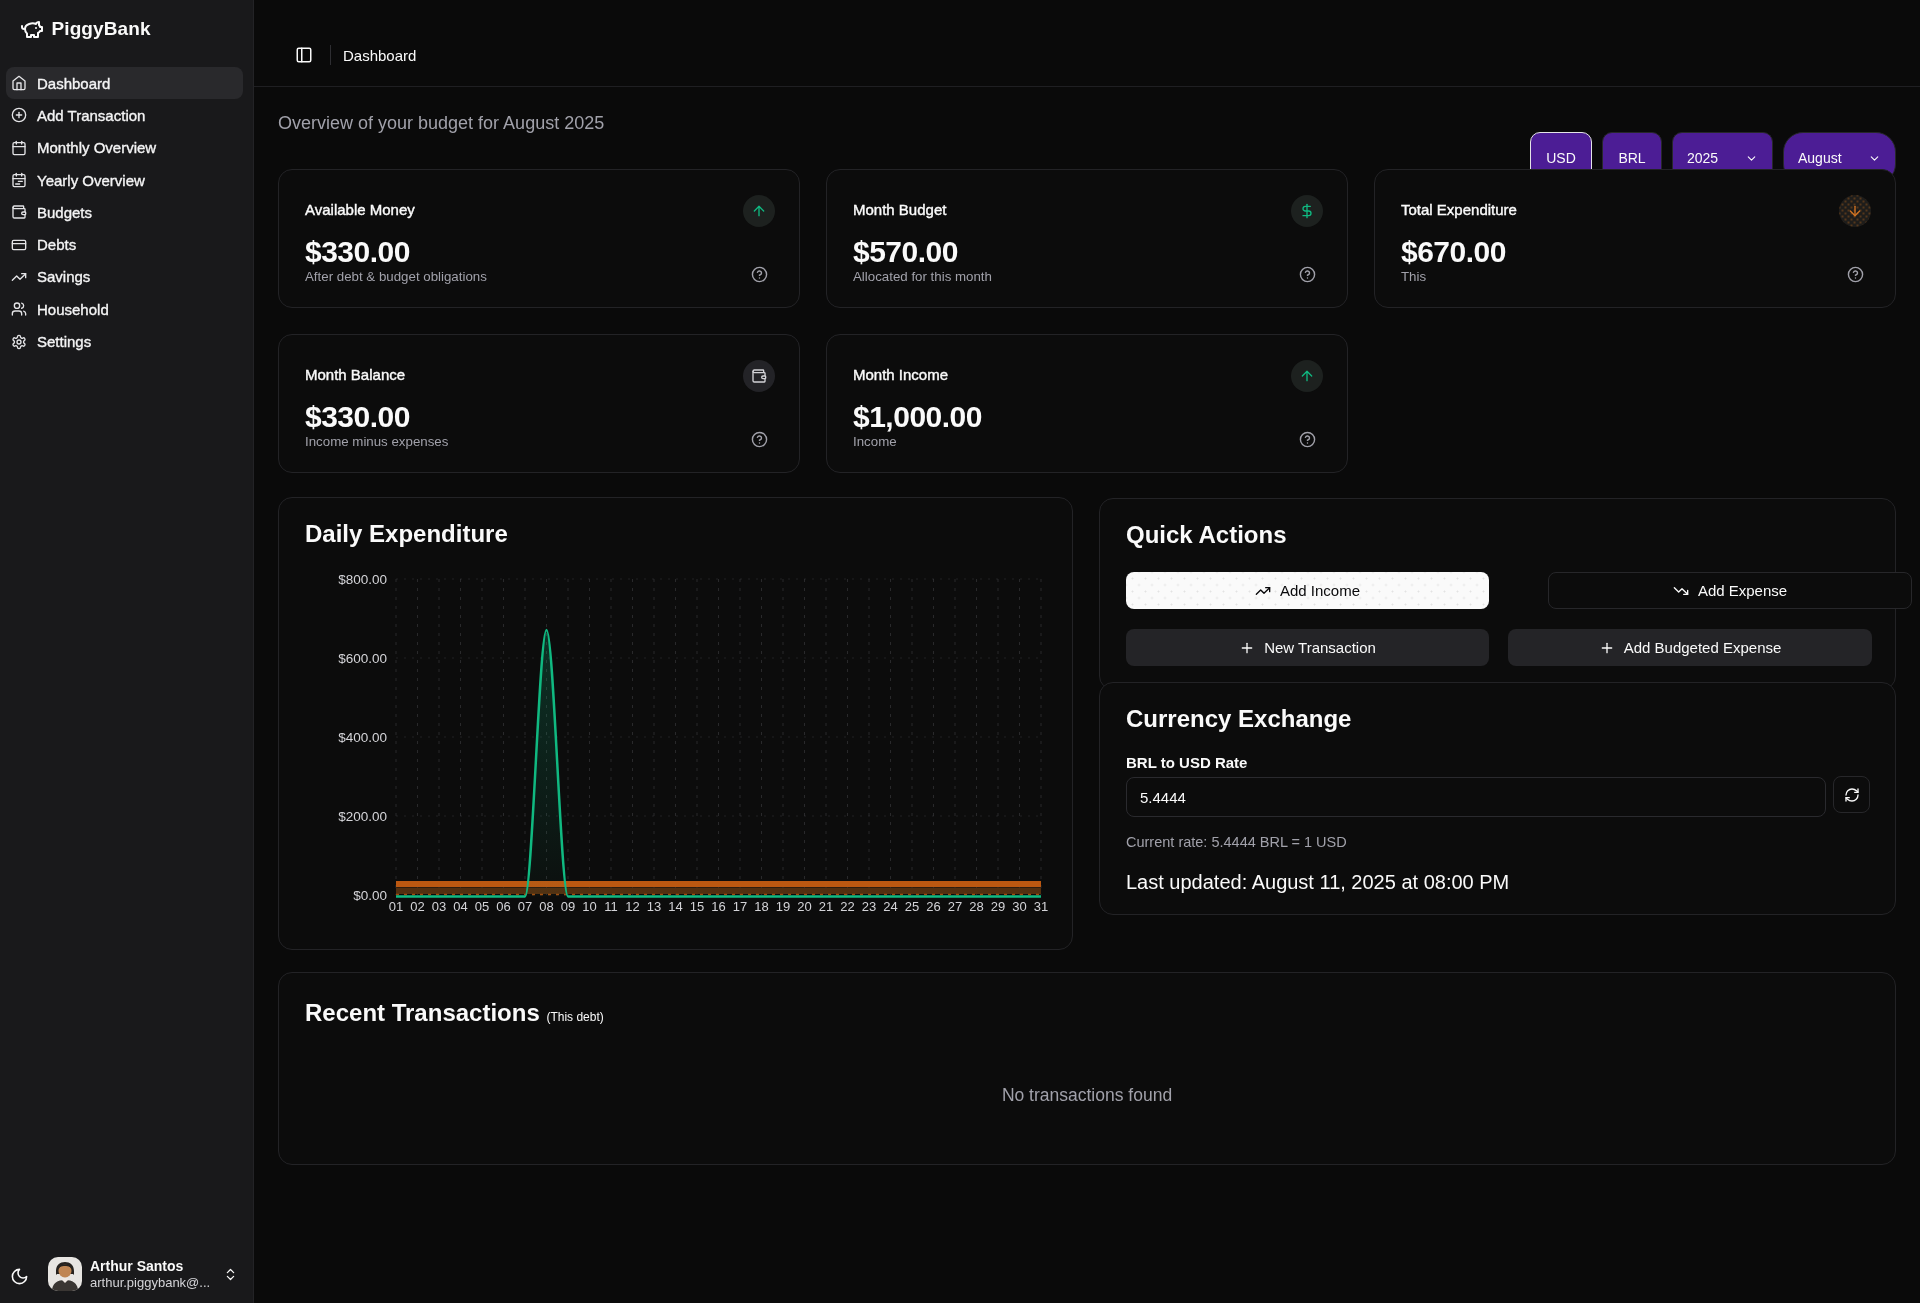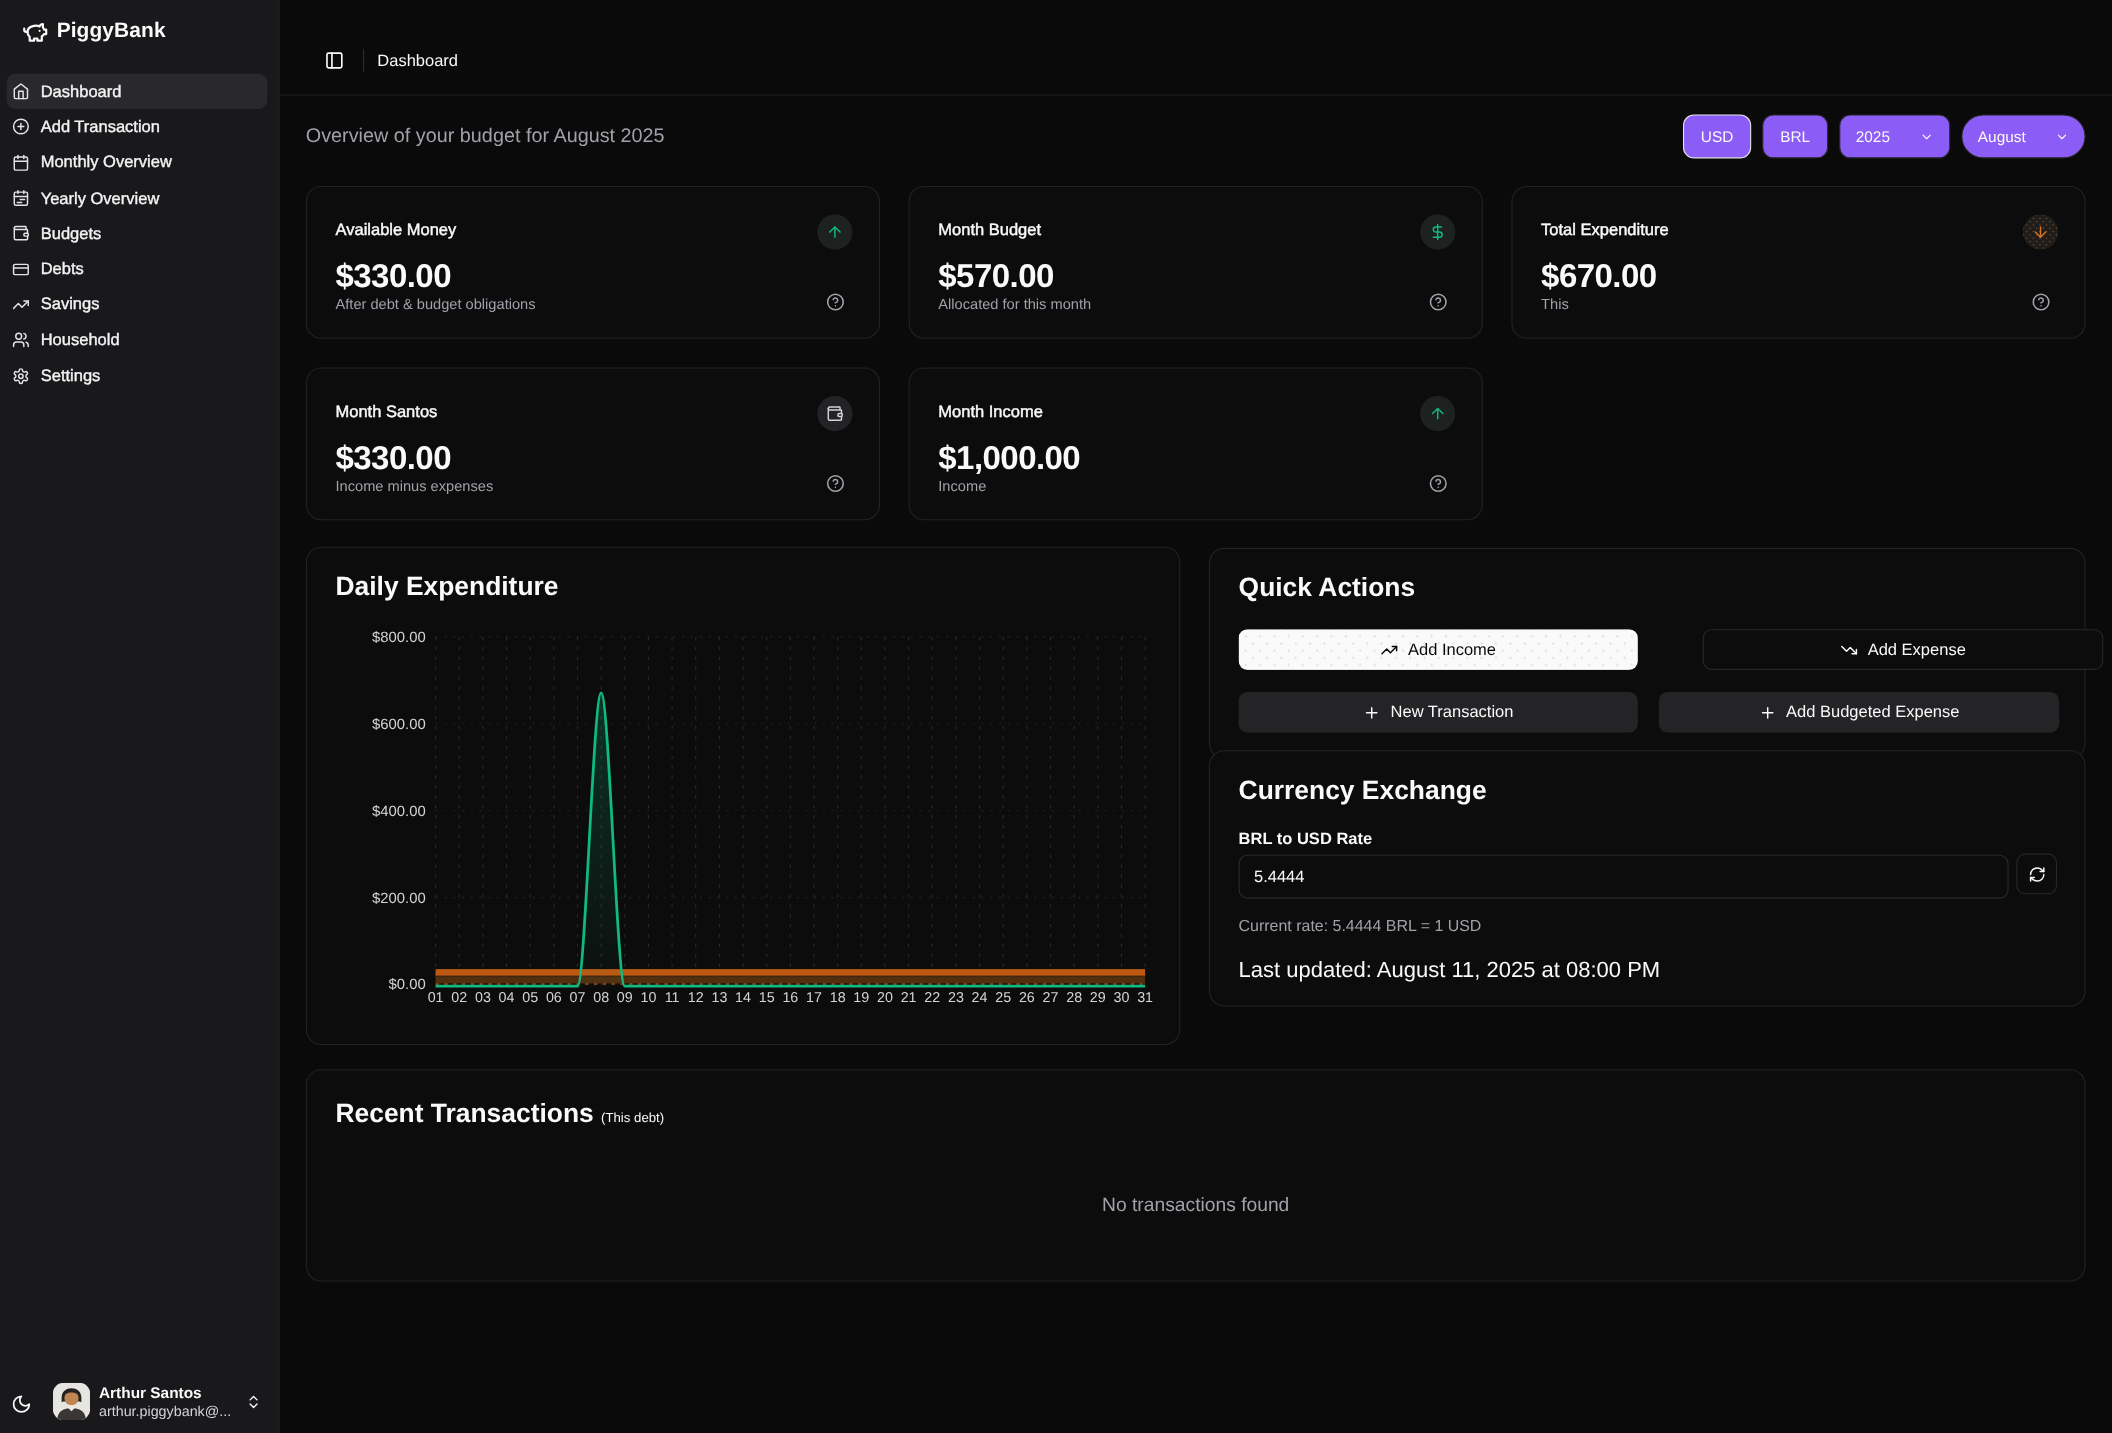--- a/index.html
+++ b/index.html
@@ -29,21 +29,21 @@
 
 .main { position:absolute; left:254px; top:0; right:0; bottom:0; }
 .topbar { position:absolute; left:0; right:0; top:0; height:87px; border-bottom:1px solid #1f1f22; }
 .topbar .panelicon { position:absolute; left:41px; top:46px; width:18px; height:18px; }
 .topbar .panelicon svg { width:18px; height:18px; stroke:#fafafa; }
 .topbar .vsep { position:absolute; left:76px; top:45px; width:1px; height:20px; background:#2e2e32; }
 .topbar .crumb { position:absolute; left:89px; top:46px; font-size:15px; line-height:20px; color:#fafafa; }
 
 .overview { position:absolute; left:24px; top:113px; font-size:18px; color:#a1a1aa; }
 .controls { position:absolute; right:24px; top:104px; display:flex; gap:10px; height:40px; }
-.btn { display:flex; align-items:center; justify-content:center; gap:8px; height:40px; border-radius:10px; border:1px solid #27272a; background:#8b5cf6; color:#fafafa; font-size:14px; font-weight:500; }
+.btn { display:flex; align-items:center; justify-content:center; gap:8px; height:52px; border-radius:10px; border:1px solid #27272a; background:#4c1d95; color:#fafafa; font-size:14px; font-weight:500;margin-top:28px; }
 .btn.sel { border-color:#e4e4e7; }
 .btn svg { width:13px; height:13px; stroke:#fafafa; }
 
 
 .card { position:absolute; background:#0c0c0c; border:1px solid #232326; border-radius:14px; }
 .stat-title { position:absolute; left:26px; top:31px; font-size:15px; font-weight:500; -webkit-text-stroke:0.4px #fafafa; color:#fafafa; }
 .stat-amount { position:absolute; left:26px; top:65px; font-size:30px; font-weight:700; letter-spacing:-0.5px; }
 .stat-sub { position:absolute; left:26px; top:99px; font-size:13.3px; color:#a1a1aa; }
 .stat-ico { position:absolute; right:24px; top:25px; width:32px; height:32px; border-radius:50%; display:flex; align-items:center; justify-content:center; }
 .stat-ico svg { width:16px; height:16px; }
@@ -221,21 +221,21 @@
               <path d="m19 12-7 7-7-7"></path>
             </svg>
           </div>
     <div class="stat-q"><svg viewBox="0 0 24 24" fill="none" stroke-width="2" stroke-linecap="round" stroke-linejoin="round">
               <circle cx="12" cy="12" r="10"></circle>
               <path d="M9.09 9a3 3 0 0 1 5.83 1c0 2-3 3-3 3"></path>
               <path d="M12 17h.01"></path>
             </svg></div>
   </div>
         <div class="card" style="left:24px; top:334px; width:522px; height:139px;">
-    <div class="stat-title">Month Santos</div>
+    <div class="stat-title">Month Balance</div>
     <div class="stat-amount">$330.00</div>
     <div class="stat-sub">Income minus expenses</div>
     <div class="stat-ico" style="background-color:#232327;">
             <svg viewBox="0 0 24 24" fill="none" stroke="#d4d4d8" stroke-width="2" stroke-linecap="round" stroke-linejoin="round">
               <path d="M19 7V4a1 1 0 0 0-1-1H5a2 2 0 0 0 0 4h15a1 1 0 0 1 1 1v4h-3a2 2 0 0 0 0 4h3a1 1 0 0 0 1-1v-2a1 1 0 0 0-1-1"></path>
               <path d="M3 5v14a2 2 0 0 0 2 2h15a1 1 0 0 0 1-1v-4"></path>
             </svg>
           </div>
     <div class="stat-q"><svg viewBox="0 0 24 24" fill="none" stroke-width="2" stroke-linecap="round" stroke-linejoin="round">
               <circle cx="12" cy="12" r="10"></circle>

